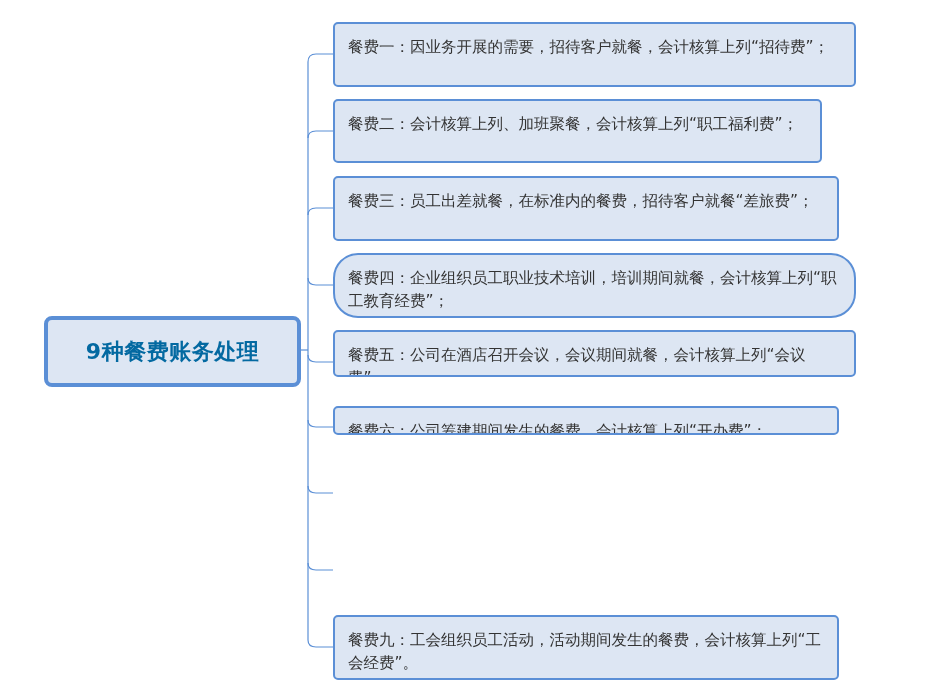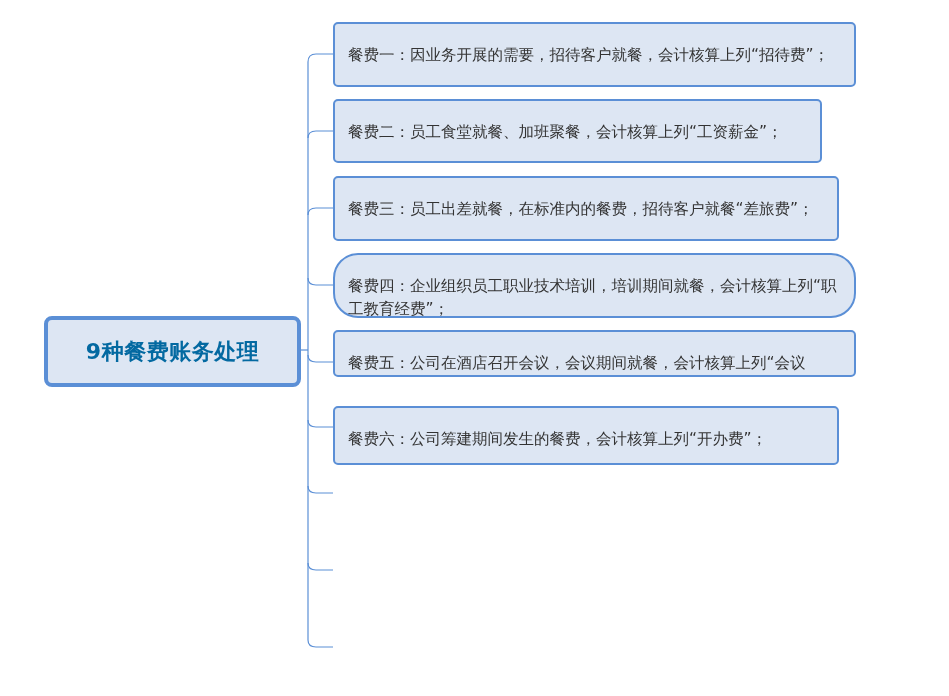--- a/index.html
+++ b/index.html
@@ -45,21 +45,21 @@
       font-weight: bold;
       letter-spacing: 0.5px;
     }
     .child-node {
       position: absolute;
       left: 333px;
       background: #dde6f3;
       border: 2px solid #5b8fd6;
       border-radius: 5px;
       box-sizing: border-box;
-      padding: 20px 13px 0 13px;
+      padding: 12px 13px 0 13px;
       color: #333333;
       font-size: 15.5px;
       line-height: 23px;
       overflow: hidden;
     }
   </style>
 </head>
 <body>
 
 <div class="canvas">
@@ -85,35 +85,38 @@
 
   <div class="root-node">
     <span class="root-title">9种餐费账务处理</span>
   </div>
 
   <div class="child-node" style="top:22px; width:523px; height:65px;">
     <span>餐费一：因业务开展的需要，招待客户就餐，会计核算上列“招待费”；</span>
   </div>
 
   <div class="child-node" style="top:99px; width:489px; height:64px;">
-    <span>餐费二：员工食堂就餐、加班聚餐，会计核算上列“工资薪金”；</span>
+    <span>餐费二：会计核算上列、加班聚餐，会计核算上列“职工福利费”；</span>
   </div>
 
   <div class="child-node" style="top:176px; width:506px; height:65px;">
     <span>餐费三：员工出差就餐，在标准内的餐费，招待客户就餐“差旅费”；</span>
   </div>
 
   <div class="child-node" style="top:253px; width:523px; height:65px;border-radius:25px;">
     <span>餐费四：企业组织员工职业技术培训，培训期间就餐，会计核算上列“职工教育经费”；</span>
   </div>
 
   <div class="child-node" style="top:330px; width:523px; height:47px;">
     <span>餐费五：公司在酒店召开会议，会议期间就餐，会计核算上列“会议费”；</span>
   </div>
 
-  <div class="child-node" style="top:406px; width:506px; height:59px;">
+  <div class="child-node" style="top:406px; width:506px; height:29px;">
     <span>餐费六：公司筹建期间发生的餐费，会计核算上列“开办费”；</span>
   </div>
 
 
 
+  <div class="child-node" style="top:615px; width:506px; height:65px;">
+    <span>餐费九：工会组织员工活动，活动期间发生的餐费，会计核算上列“工会经费”。</span>
+  </div>
 
 </div>
 
 </body></html>

